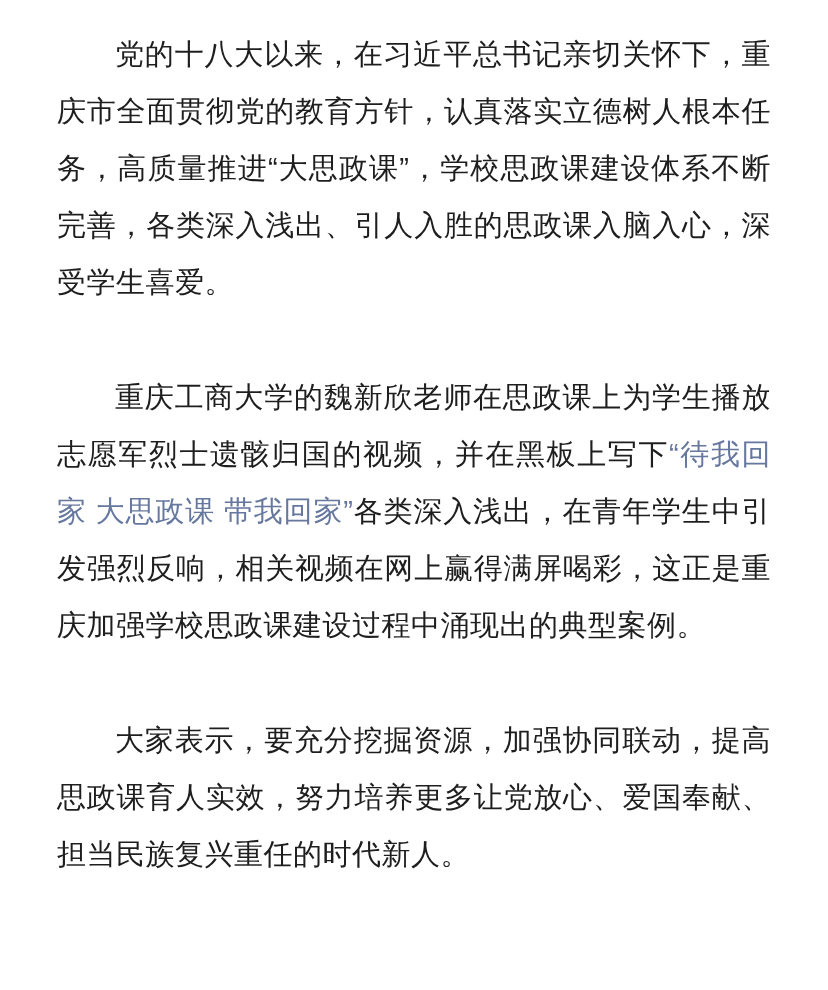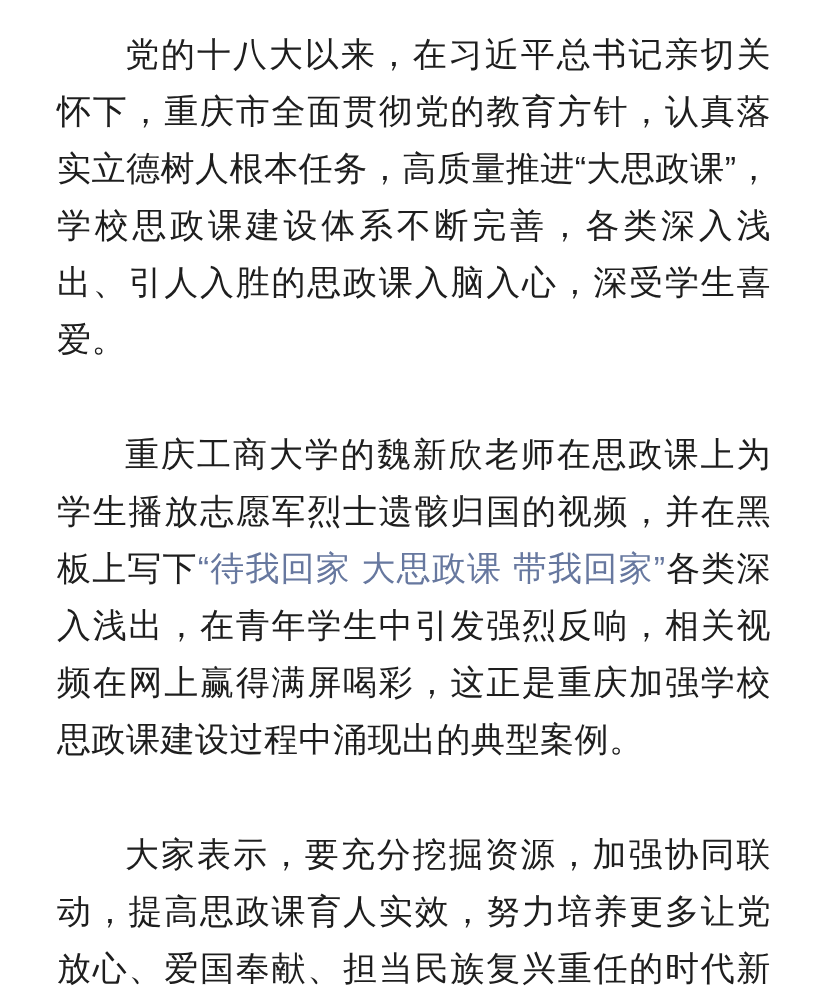--- a/index.html
+++ b/index.html
@@ -14,21 +14,21 @@
     font-family: "Liberation Sans", sans-serif;
   }
   .page {
     box-sizing: border-box;
     width: 828px;
     height: 990px;
     padding: 26px 57px 0 57px;
   }
   .para {
     margin: 0 0 58px 0;
-    font-size: 34px;
+    font-size: 29px;
     line-height: 57px;
     letter-spacing: 0.5px;
     color: var(--text, #1e1e1e);
     text-align: justify;
     text-justify: inter-character;
     text-align-last: left;
     text-indent: 2em;
   }
   .para:last-child {
     margin-bottom: 0;

